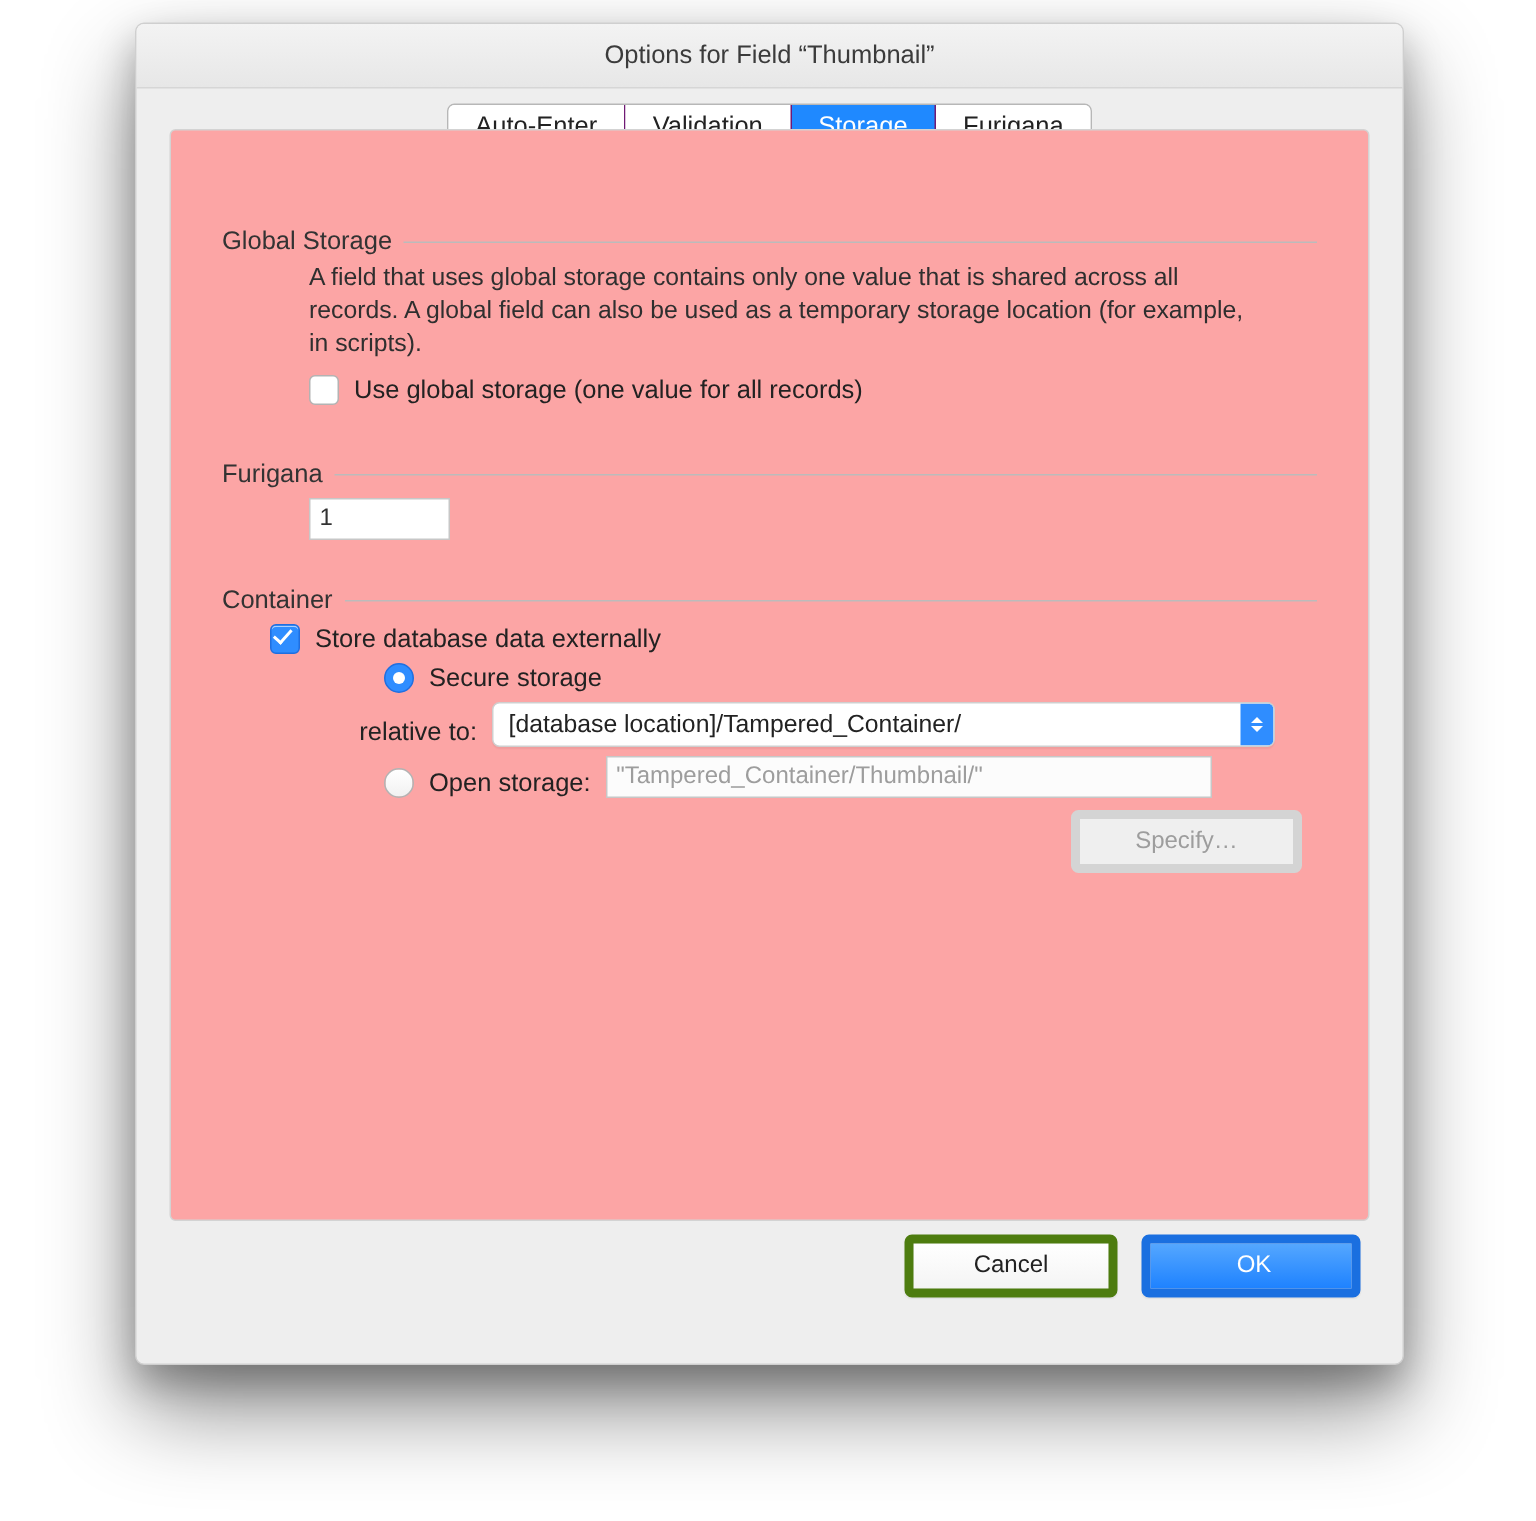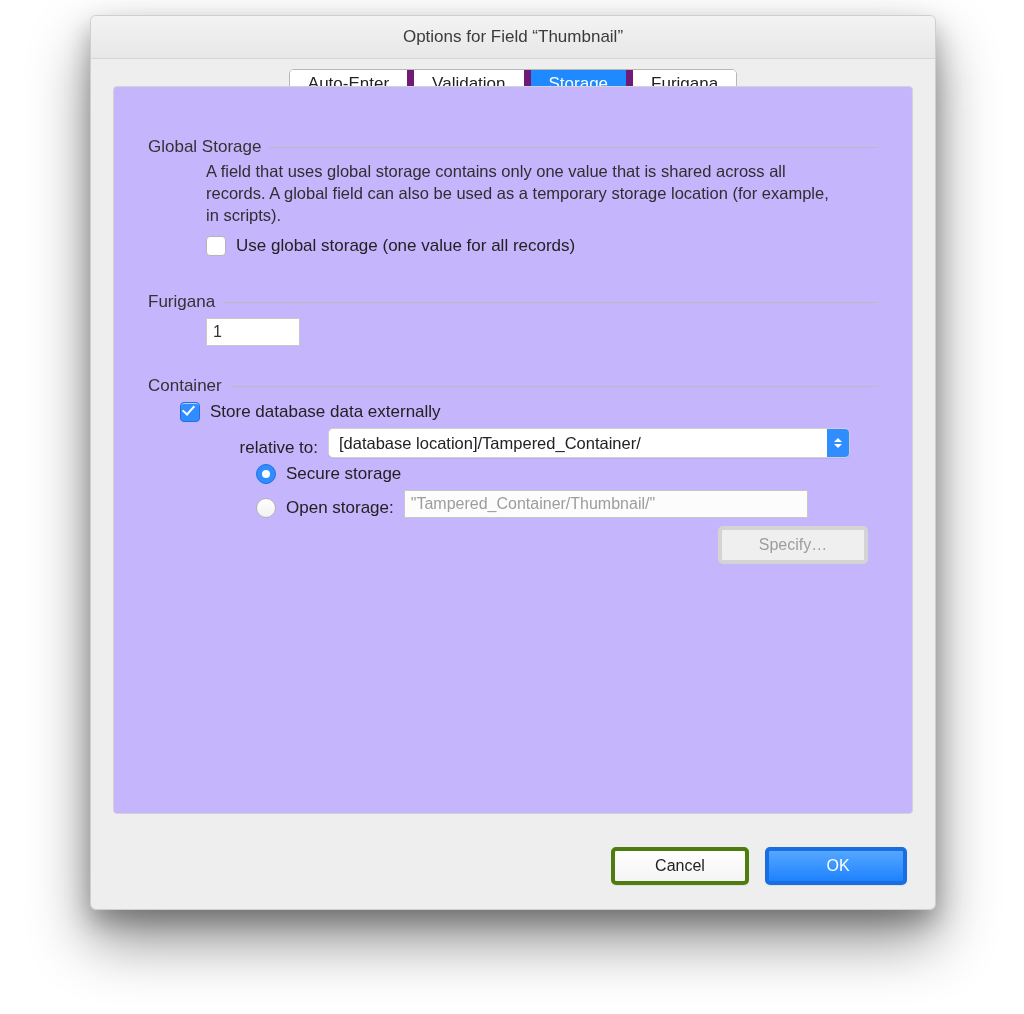--- a/index.html
+++ b/index.html
@@ -50,40 +50,40 @@
     border-radius: 5px;
     overflow: hidden;
     background: #fff;
     box-shadow: 0 1px 0 rgba(0,0,0,0.03);
   }
   .segmented .seg {
     padding: 4px 18px;
     font-size: 17px;
     color: #222;
     background: #fff;
-    border-right: 7px solid #701a75;
+    border-right: 1px solid #701a75;
     cursor: default;
   }
   .segmented .seg:last-child { border-right: none; }
   .segmented .seg.selected {
     background: #1f89ff;
     color: #fff;
   }
 
   
   .panel {
     position: absolute;
     left: 22px;
     right: 22px;
     top: 70px;
     bottom: 95px;
-    background: #c4b5fd;
+    background: #fca5a5;
     border: 1px solid #d3d3d3;
     border-radius: 4px;
-    padding: 50px 34px 20px 34px;
+    padding: 64px 34px 20px 34px;
     box-sizing: border-box;
   }
 
   .section-title {
     font-size: 17px;
     color: #333;
     margin: 0 0 4px 0;
     display: flex;
     align-items: center;
     white-space: nowrap;
@@ -217,34 +217,34 @@
     border-left: 4px solid transparent;
     border-right: 4px solid transparent;
   }
   .popup .arrow-up   { border-bottom: 4px solid #fff; }
   .popup .arrow-down { border-top: 4px solid #fff; }
 
   
   .footer {
     position: absolute;
     right: 28px;
-    bottom: 24px;
+    bottom: 44px;
     display: flex;
     gap: 16px;
   }
   .btn {
     min-width: 98px;
     height: 30px;
     border-radius: 5px;
     font-size: 16px;
     display: flex;
     align-items: center;
     justify-content: center;
     cursor: default;
-    border: 4px solid #4d7c0f;
+    border: 6px solid #4d7c0f;
     background: linear-gradient(#ffffff, #f4f4f4);
     color: #222;
     box-shadow: 0 1px 1px rgba(0,0,0,0.06);
     padding: 0 16px;
   }
   .btn.primary {
     background: linear-gradient(#55a7ff, #1e82ff);
     border-color: #1a6fe0;
     color: #fff;
     padding-left: 20px;
@@ -313,39 +313,39 @@
     <div class="spacer-sm"></div>
 
     <div class="section-title">
       <span>Container</span>
       <span class="rule"></span>
     </div>
 
     <div class="row" style="margin-left:32px">
       <span class="checkbox checked"></span>
       <span class="label">Store database data externally</span>
+    </div>
+
+    <div class="row" style="margin-left:108px">
+      <span class="radio selected"></span>
+      <span class="label">Secure storage</span>
     </div>
 
     <div class="row" style="margin-left:70px">
       <span class="field-label" style="min-width:100px; text-align:right">relative to:</span>
       <div class="popup" style="flex:1; max-width:520px">
         <span class="popup-text">[database location]/Tampered_Container/</span>
         <span class="popup-arrows">
           <span class="arrow-up"></span>
           <span class="arrow-down"></span>
         </span>
       </div>
     </div>
 
     <div class="row" style="margin-left:108px">
-      <span class="radio selected"></span>
-      <span class="label">Secure storage</span>
-    </div>
-
-    <div class="row" style="margin-left:108px">
       <span class="radio"></span>
       <span class="label" style="margin-right:10px">Open storage:</span>
       <input class="text-input disabled" style="flex: 1 1 0%; max-width: 390px;" disabled="" value="&quot;Tampered_Container/Thumbnail/&quot;">
     </div>
 
     <div class="specify-row">
       <div class="btn disabled" style="min-width:110px">Specify…</div>
     </div>
 
   </div>

